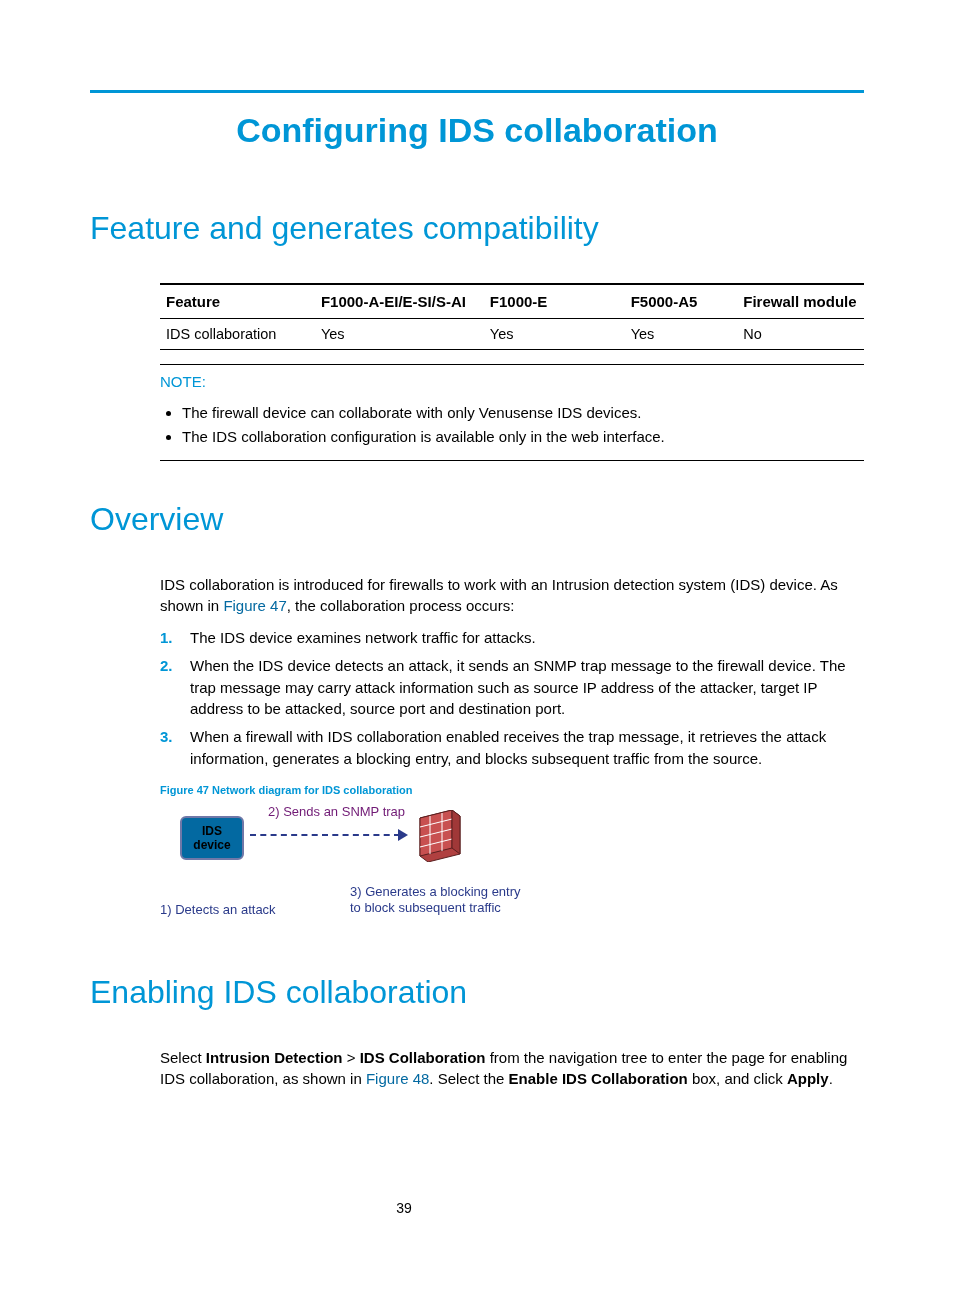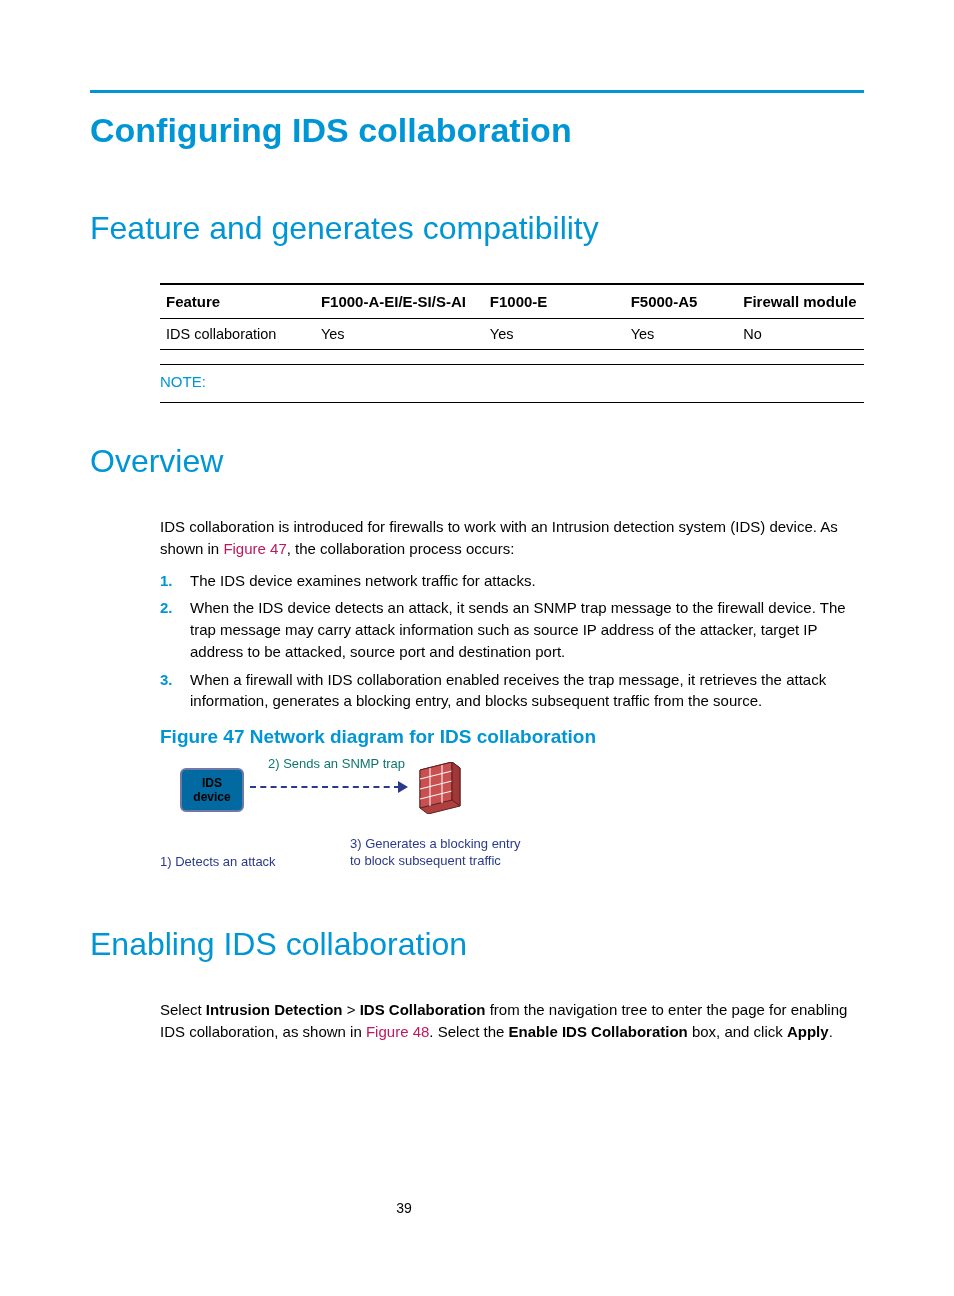--- a/index.html
+++ b/index.html
@@ -21,20 +21,21 @@
     border-top: 3px solid #0096d6;
     height: 0;
     margin-bottom: 18px;
   }
   h1.title {
     color: #0096d6;
     font-weight: 700;
     font-size: 34px;
     margin: 0 0 60px 0;
     letter-spacing: 0px;
+    text-align: center;
   }
   h2.section {
     color: #0096d6;
     font-weight: 400;
     font-size: 32px;
     margin: 0 0 36px 0;
   }
   .content-indent {
     margin-left: 70px;
     margin-right: 0;
@@ -63,37 +64,37 @@
   }
   .note-block {
     border-top: 1px solid #000;
     border-bottom: 1px solid #000;
     margin-top: 14px;
     padding: 6px 0 8px 0;
   }
   .note-label {
     color: #0096d6;
     font-size: 15px;
-    margin: 2px 0 4px 0;
+    margin: 2px 0 13px 0;
   }
   ul.note-list {
     margin: 0;
     padding-left: 22px;
     font-size: 15px;
   }
   ul.note-list li {
     margin: 4px 0;
     line-height: 1.35;
   }
   .para {
     font-size: 15px;
     line-height: 1.45;
     margin: 0 0 10px 0;
   }
-  .link { color: #be185d; }
+  .link { color: #0369a1; }
   ol.steps {
     list-style: none;
     counter-reset: step;
     padding: 0;
     margin: 0 0 14px 0;
   }
   ol.steps li {
     counter-increment: step;
     font-size: 15px;
     line-height: 1.45;
@@ -105,21 +106,21 @@
     content: counter(step) ".";
     position: absolute;
     left: 0;
     top: 0;
     color: #0096d6;
     font-weight: 700;
   }
   .figcap {
     color: #0096d6;
     font-weight: 700;
-    font-size: 19px;
+    font-size: 11px;
     margin: 4px 0 8px 0;
   }
   .diagram {
     position: relative;
     width: 400px;
     height: 130px;
     margin-bottom: 40px;
   }
   .ids-box {
     position: absolute;
@@ -136,21 +137,21 @@
     color: #000;
     line-height: 1.2;
     padding-top: 6px;
     box-sizing: border-box;
   }
   .snmp-label {
     position: absolute;
     left: 108px;
     top: 0;
     font-size: 13px;
-    color: #0f766e;
+    color: #701a75;
   }
   .arrow-line {
     position: absolute;
     left: 90px;
     top: 30px;
     width: 150px;
     height: 0;
     border-top: 2px dashed #2a3a8a;
   }
   .arrow-head {
@@ -225,20 +226,24 @@
           <td>Yes</td>
           <td>Yes</td>
           <td>Yes</td>
           <td>No</td>
         </tr>
       </tbody>
     </table>
 
     <div class="note-block">
       <div class="note-label">NOTE:</div>
+      <ul class="note-list">
+        <li>The firewall device can collaborate with only Venusense IDS devices.</li>
+        <li>The IDS collaboration configuration is available only in the web interface.</li>
+      </ul>
     </div>
   </div>
 
   <h2 class="section" style="margin-top:40px">Overview</h2>
 
   <div class="content-indent">
     <p class="para">
       <span>IDS collaboration is introduced for firewalls to work with an Intrusion detection system (IDS) device. As shown in </span><span class="link">Figure 47</span><span>, the collaboration process occurs:</span>
     </p>
     <ol class="steps">

